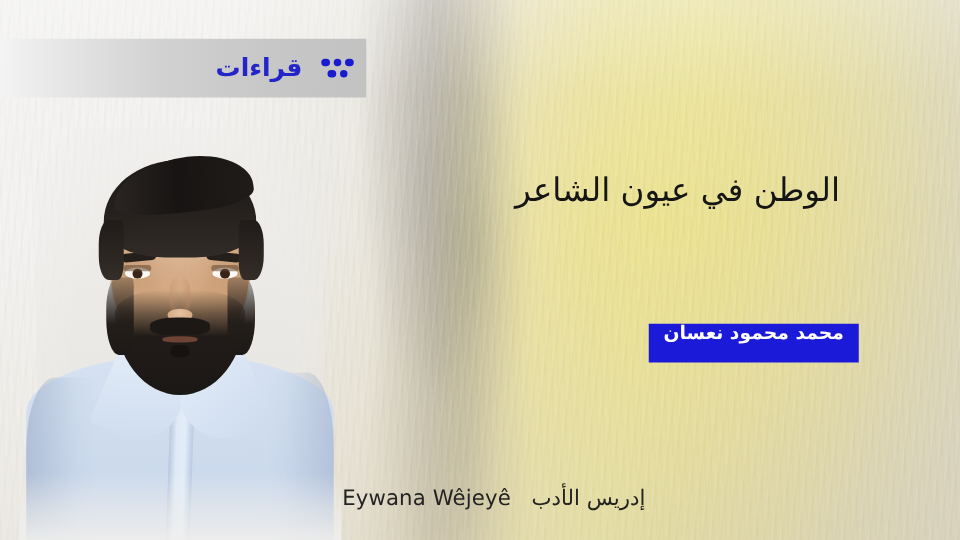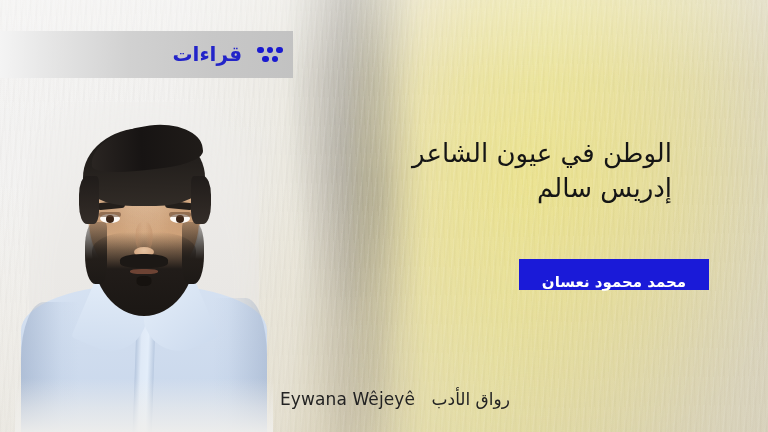--- a/index.html
+++ b/index.html
@@ -145,24 +145,24 @@
     line-height:1.33;
     font-weight:400;
     color:#151515;
     letter-spacing:0px;
   }
 
   
   .author-banner {
     position:absolute;
     left:519px; top:259px;
-    width:190px; height:31px;
+    width:168px; height:31px;
     background:#1a1ad8;
     display:flex;
-    align-items:flex-end;
+    align-items:flex-start;
     justify-content:center;
     direction:rtl;
   }
   .author-banner span {
     color:#ffffff;
     font-size:15px;
     font-weight:600;
     line-height:1;
     letter-spacing:0.2px;
   }
@@ -460,26 +460,25 @@
       </span>
       <span class="dot-row">
         <span class="dot"></span>
         <span class="dot"></span>
       </span>
     </span>
   </div>
 
   <div class="headline">
     <div>الوطن في عيون الشاعر</div>
-    <div>إدريس سالم</div>
   </div>
 
   <div class="author-banner">
     <span>محمد محمود نعسان</span>
   </div>
 
   <div class="footer-credit">
     <span class="lat">Eywana Wêjeyê</span>
     <span>&nbsp;</span>
-    <span class="ar">رواق الأدب</span>
+    <span class="ar">إدريس الأدب</span>
   </div>
 
 </div>
 
 </body></html>

